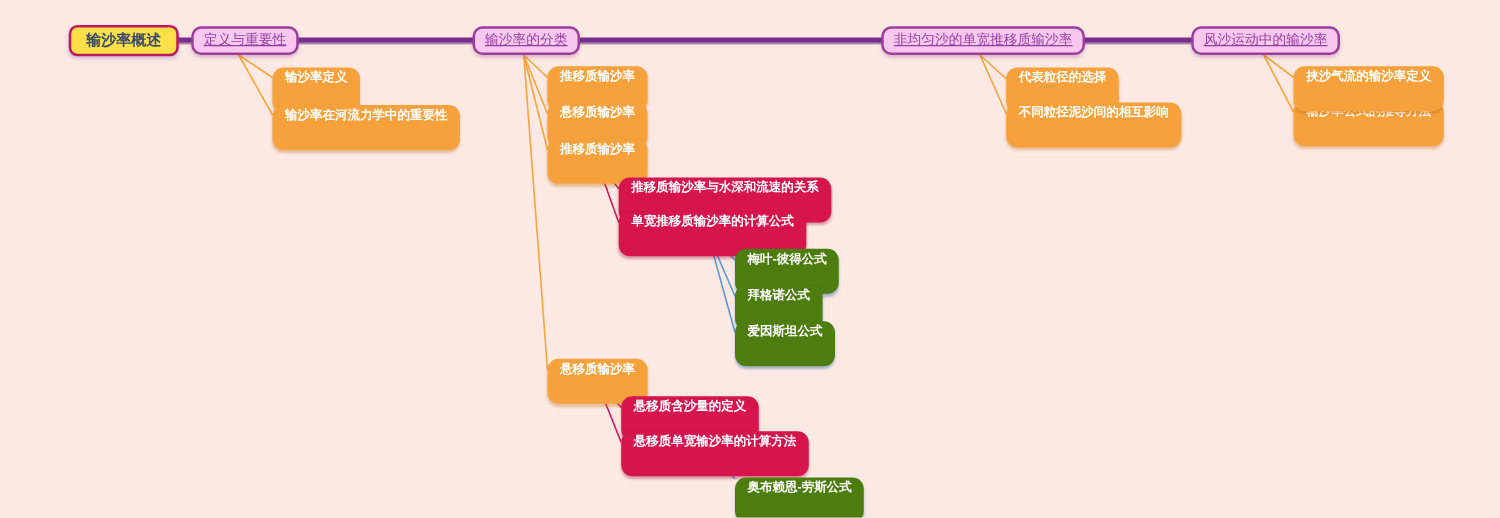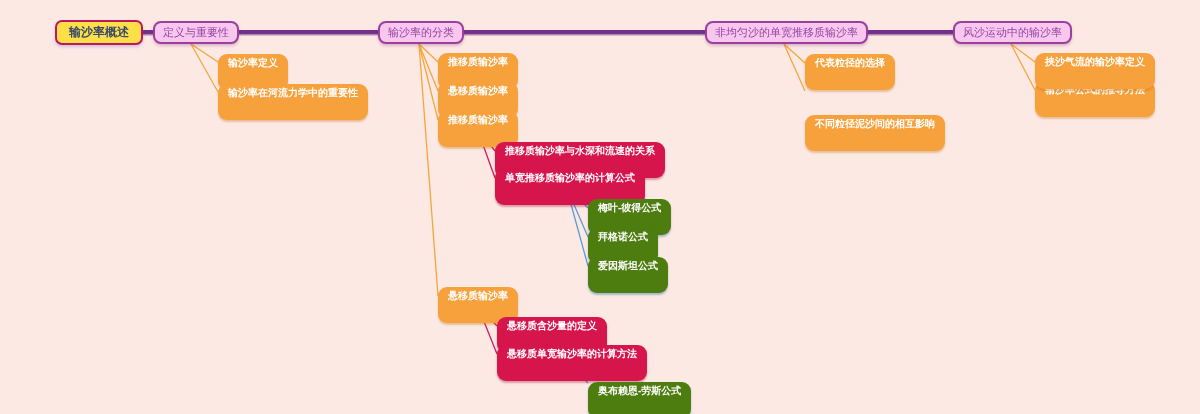--- a/index.html
+++ b/index.html
@@ -33,20 +33,21 @@
     background:#F8C7EE;
     border:2px solid #9C3F9C;
     border-radius:8px;
     color:#9341A1;
     font-size:11px;
     line-height:19px;
     height:23px;
     padding:0 8px;
     font-weight:500;
     box-shadow:0 2px 3px rgba(120,40,120,0.25);
+    text-decoration:underline;
   }
   .pill{
     border-radius:9px;
     color:#FFFFFF;
     font-size:10px;
     font-weight:bold;
     line-height:18px;
     height:36px;
     padding:0 10px;
   }
@@ -111,18 +112,18 @@
   <div class="node pill lv3" style="left:588px;top:199px;">梅叶-彼得公式</div>
   <div class="node pill lv3" style="left:588px;top:228px;">拜格诺公式</div>
   <div class="node pill lv3" style="left:588px;top:257px;">爱因斯坦公式</div>
 
   <div class="node pill lv1" style="left:438px;top:287px;">悬移质输沙率</div>
   <div class="node pill lv2" style="left:497px;top:317px;">悬移质含沙量的定义</div>
   <div class="node pill lv2" style="left:497px;top:345px;">悬移质单宽输沙率的计算方法</div>
   <div class="node pill lv3" style="left:588px;top:382px;">奥布赖恩-劳斯公式</div>
 
   <div class="node pill lv1" style="left:805px;top:54px;">代表粒径的选择</div>
-  <div class="node pill lv1" style="left:805px;top:82px;margin-top:33px;">不同粒径泥沙间的相互影响</div>
+  <div class="node pill lv1" style="left:805px;top:82px;">不同粒径泥沙间的相互影响</div>
 
   <div class="node pill lv1" style="left:1035px;top:81px;">输沙率公式的推导方法</div>
   <div class="node pill lv1" style="left:1035px;top:53px;">挟沙气流的输沙率定义</div>
 
 </div>
 
 </body></html>

